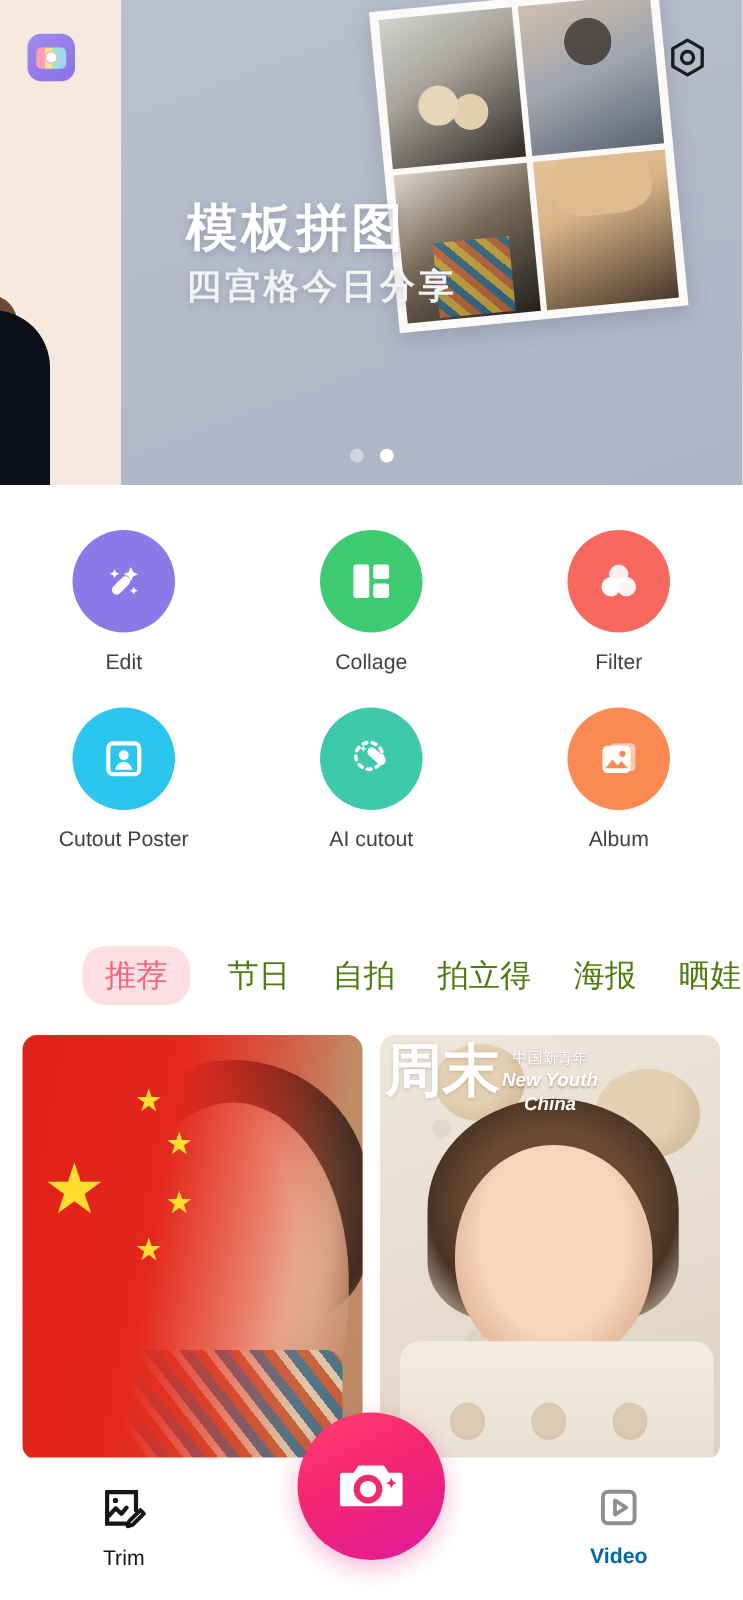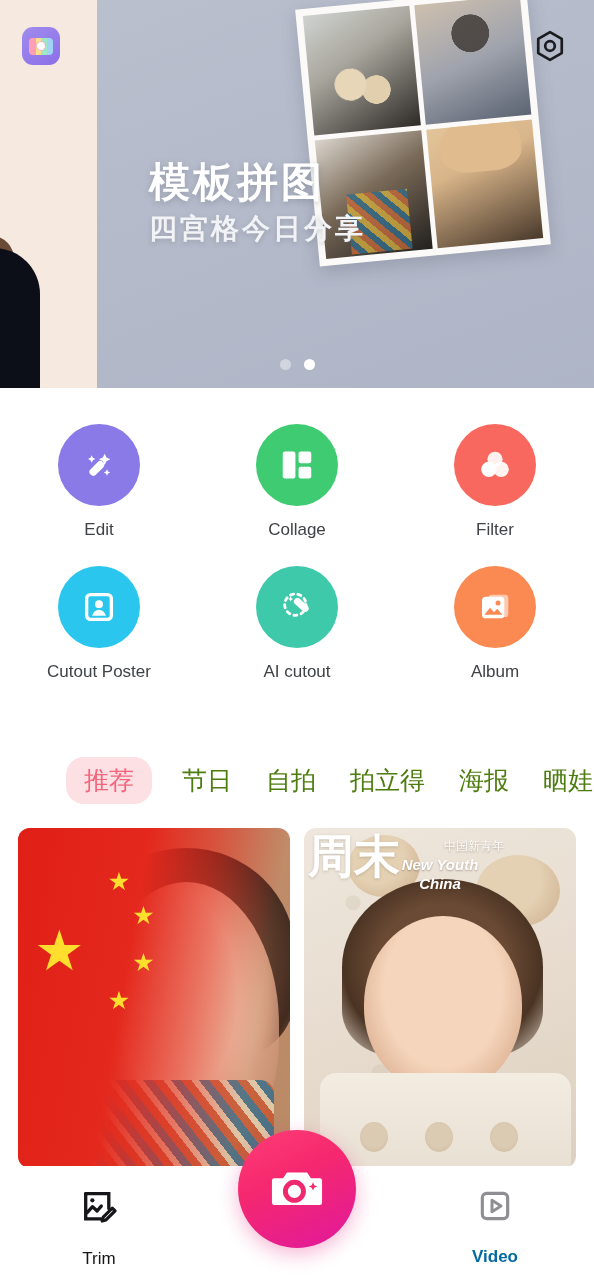--- a/index.html
+++ b/index.html
@@ -182,40 +182,40 @@
     background: radial-gradient(circle at 50% 45%, #dccbb3 0 52%, #cbb79b 100%); border-radius: 50%; }
   .b1 { left: 16%; } .b2 { left: 42%; } .b3 { left: 68%; }
   .mag-zhou, .mag-hua {
     position: absolute; top: 4px; font-family: "DejaVu Serif","Liberation Serif", serif;
     font-size: 46px; font-weight: 700; color: #ffffff; line-height: 1.05;
     text-shadow: 0 1px 3px rgba(90,70,50,.25);
   }
   .mag-zhou { left: 4px; }
   .mag-hua { right: 4px; }
   .mag-cn { position: absolute; left: 50%; top: 10px; transform: translateX(-50%);
-    font-size: 12px; color: #fff; white-space: nowrap; text-shadow: 0 1px 2px rgba(80,60,45,.4); margin-left: 34px; }
+    font-size: 12px; color: #fff; white-space: nowrap; text-shadow: 0 1px 2px rgba(80,60,45,.4); }
   .mag-en1 { position: absolute; left: 50%; top: 28px; transform: translateX(-50%);
     font-size: 15px; font-style: italic; font-weight: 700; color: #fff; white-space: nowrap;
     text-shadow: 0 1px 2px rgba(80,60,45,.4); }
   .mag-en2 { position: absolute; left: 50%; top: 47px; transform: translateX(-50%);
     font-size: 15px; font-style: italic; font-weight: 700; color: #fff; white-space: nowrap;
     text-shadow: 0 1px 2px rgba(80,60,45,.4); }
   .mag-bottom {
     position: absolute; left: 0; right: 0; bottom: 22px; text-align: center;
     font-size: 27px; font-style: italic; font-weight: 700; color: #ffffff;
     letter-spacing: 1px; text-shadow: 0 2px 5px rgba(80,60,45,.35);
   }
 
   
   .bottom-nav {
     position: absolute; left: 0; bottom: 0; width: 594px; height: 114px;
     background: #ffffff; display: flex; align-items: flex-start; z-index: 8;
   }
   .nav-item { flex: 1; display: flex; flex-direction: column; align-items: center;
-    padding-top: 20px; cursor: pointer; gap: 12px; }
+    padding-top: 20px; cursor: pointer; }
   .nav-item.center { visibility: hidden; }
   .nav-label { font-size: 17px; margin-top: 9px; }
   .nav-label.active { color: #16161a; }
   .nav-label.inactive { color: #0369a1; font-weight: bold; }
   .fab {
     position: absolute; left: 50%; transform: translateX(-50%); bottom: 32px;
     width: 118px; height: 118px; border-radius: 50%;
     background: linear-gradient(155deg, #ff3d75 0%, #f5286f 40%, #e0199c 100%);
     display: flex; align-items: center; justify-content: center;
     box-shadow: 0 6px 20px rgba(230,30,120,.32); z-index: 9; cursor: pointer;

